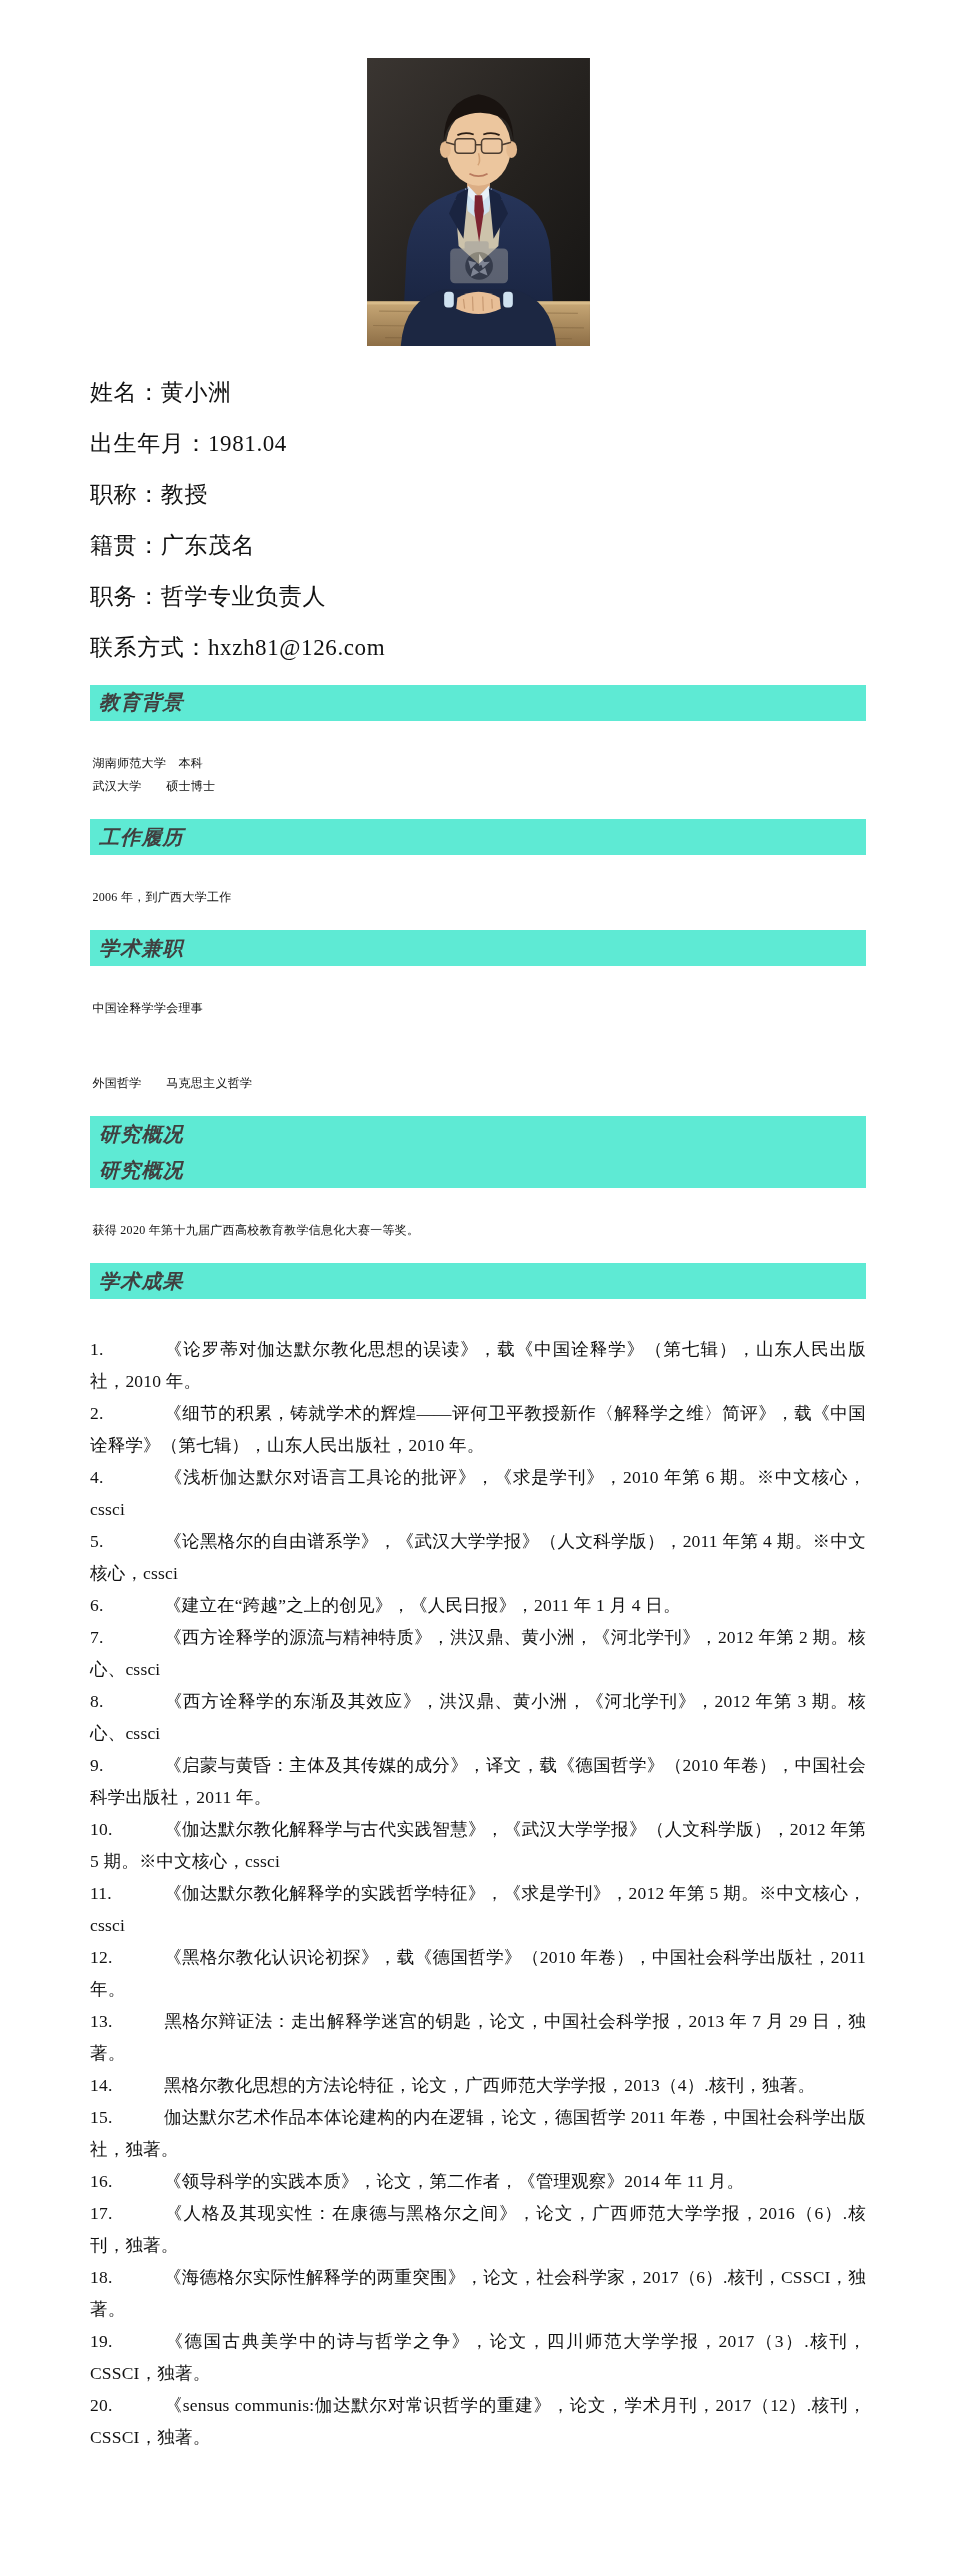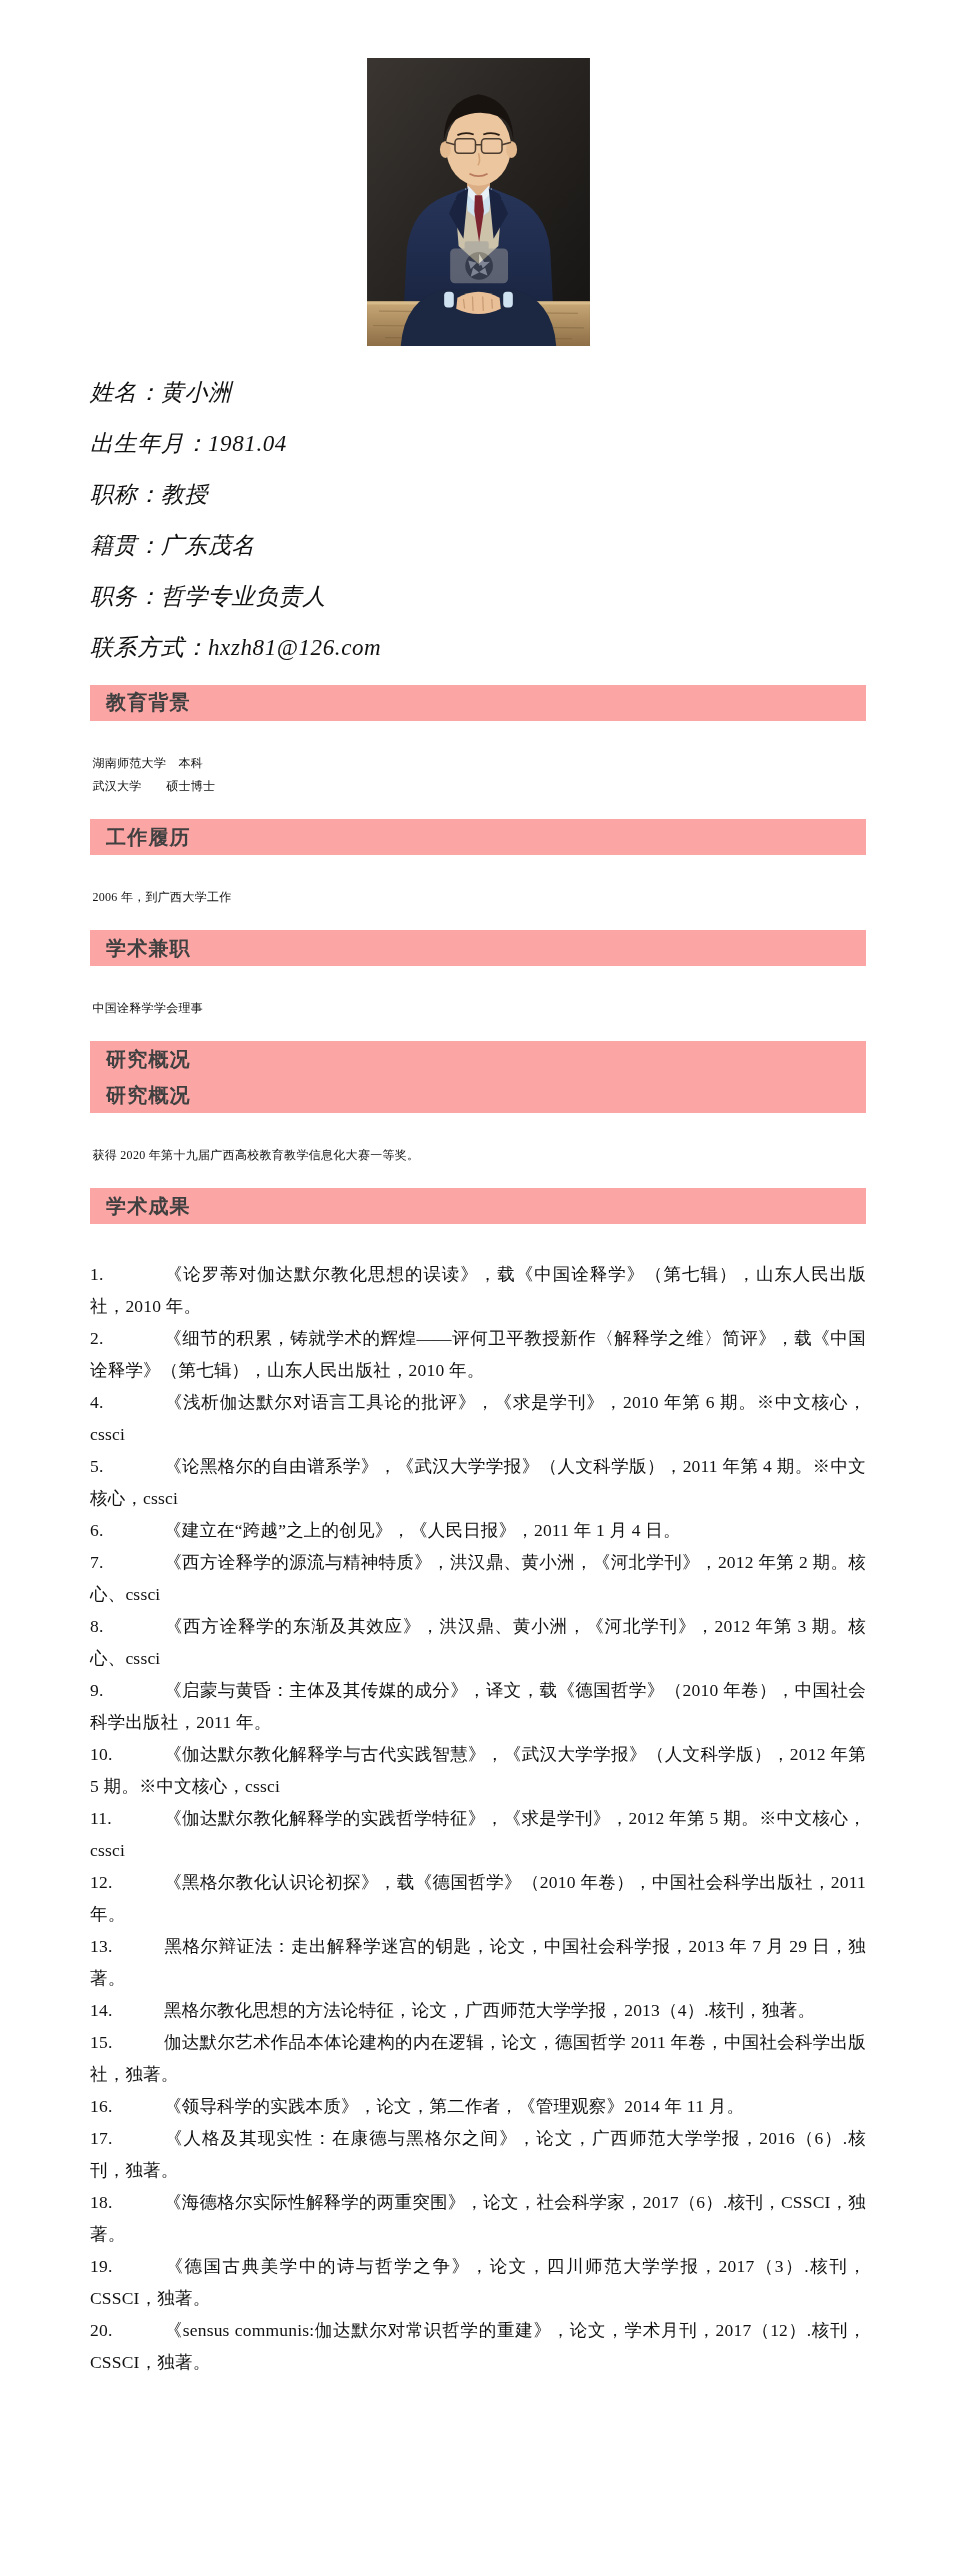--- a/index.html
+++ b/index.html
@@ -16,38 +16,39 @@
   
   .photo {
     display: block;
     width: 223px; height: 288px;
     margin: 58px auto 0 auto;
     padding: 0;
   }
   .photo svg { display: block; width: 223px; height: 288px; }
 
   
-  .info { margin: 20.5px 90px 0 90px; font-style: italic; }
+  .info { margin: 20.5px 90px 0 90px; }
   .info-line {
     font-size: 23px;
     line-height: 51px;
     white-space: nowrap;
     letter-spacing: 0.6px;
   }
 
   
   .sections { margin-top: 12px; }
   .section { margin: 0 90px; }
   .section-bar {
     height: 36px;
-    background: #fca5a5;
+    background: #5eead4;
     display: flex;
     align-items: center;
-    padding-left: 16px;
+    padding-left: 9px;
     box-sizing: border-box;
+    font-style: italic;
   }
   .section-title {
     font-family: "Liberation Sans", "DejaVu Sans", sans-serif;
     font-weight: 700;
     font-size: 20px;
     color: #404040;
     letter-spacing: 1.2px;
   }
   .section-content { padding: 31px 2.4px 20.5px 2.4px; }
   .section-content p {
@@ -183,20 +184,23 @@
       </section>
       <section class="section">
         <header class="section-bar">
           <span class="section-title">学术兼职</span>
         </header>
         <div class="section-content">
           <p>中国诠释学学会理事</p>
         </div>
       </section>
       <section class="section">
+        <div class="section-content">
+          <p>外国哲学　　马克思主义哲学</p>
+        </div>
       </section>
       <section class="section">
         <header class="section-bar">
           <span class="section-title">研究概况</span>
         </header>
       </section>
       <section class="section">
         <header class="section-bar">
           <span class="section-title">研究概况</span>
         </header>

